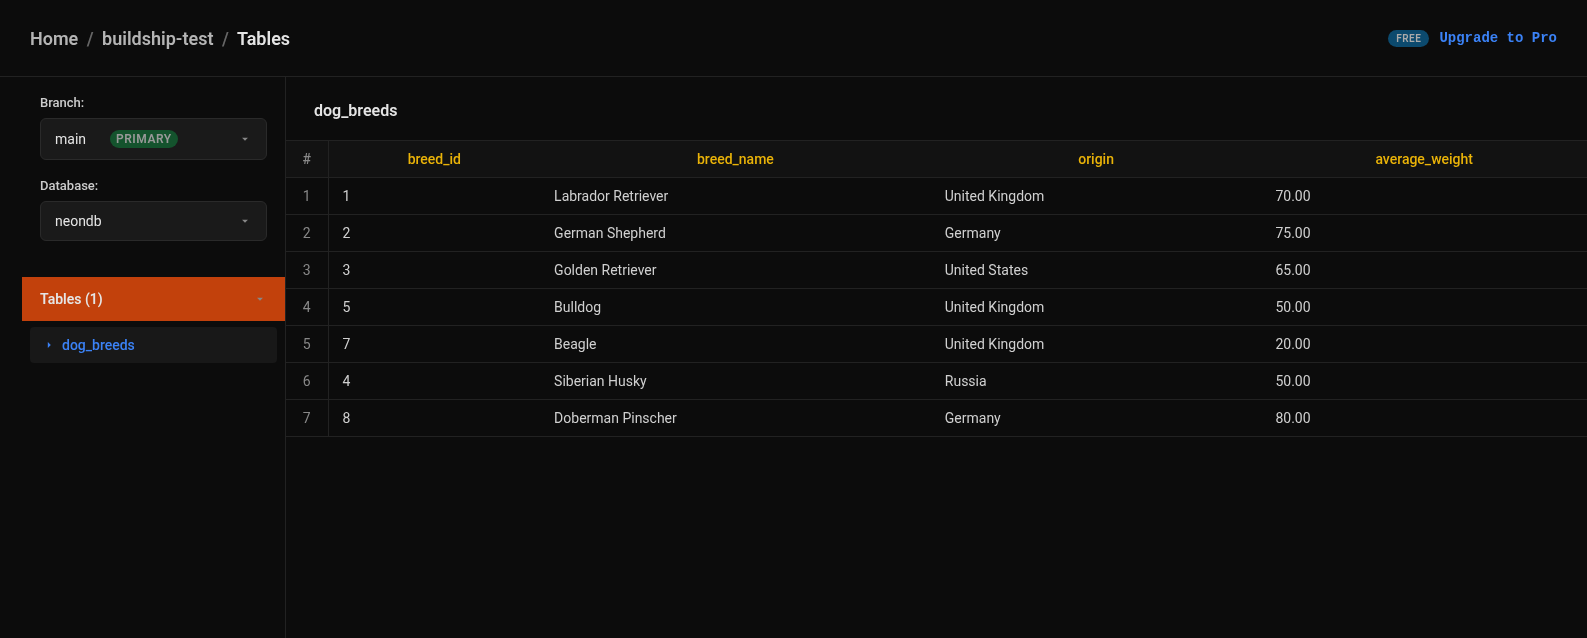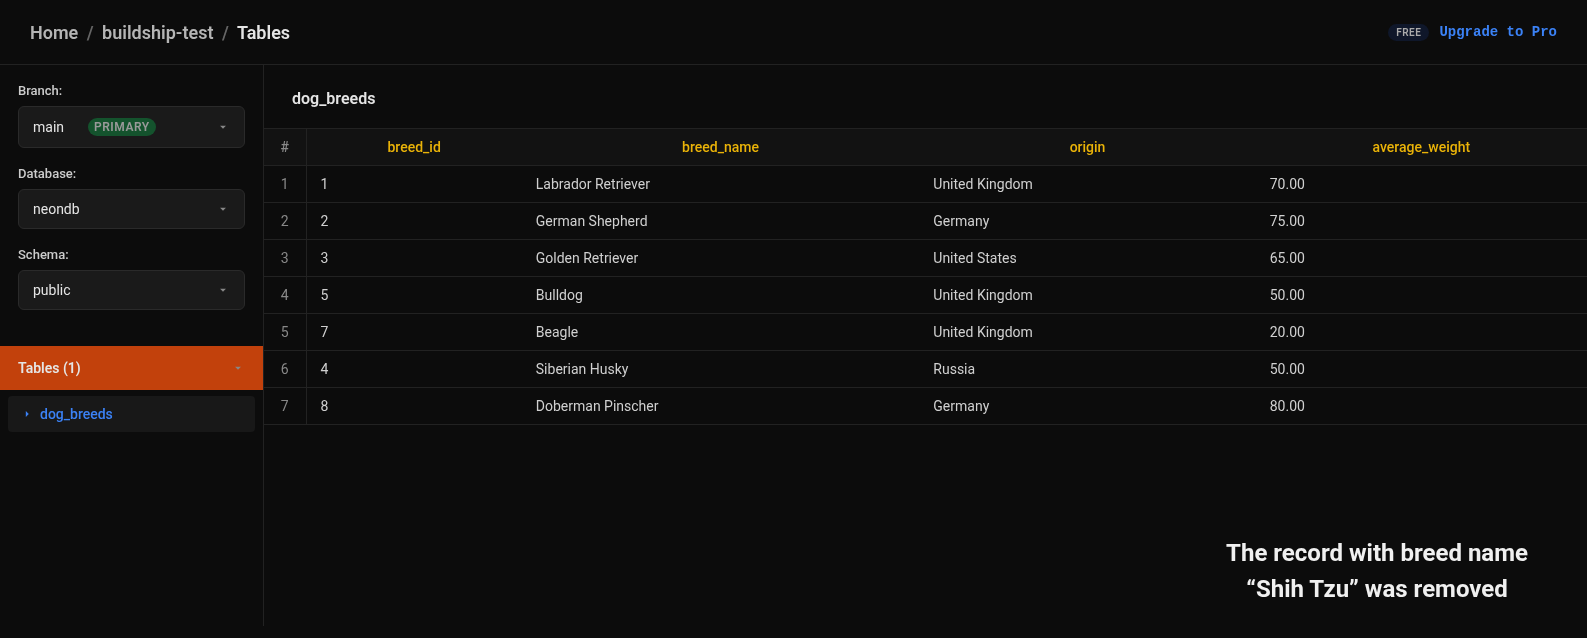--- a/index.html
+++ b/index.html
@@ -10,32 +10,32 @@
     width: 1587px;
     height: 638px;
     overflow: hidden;
   }
   .topbar {
     display: flex;
     align-items: center;
     justify-content: space-between;
     padding: 20px 30px;
     border-bottom: 1px solid #222;
-    height: 65px;
+    height: 77px;
   }
   .breadcrumb {
     font-size: 18px;
     font-weight: 600;
     color: #b5b5b5;
   }
   .breadcrumb .sep { color: #666; margin: 0 4px; }
   .breadcrumb .last { color: #e5e5e5; }
   .topbar-right { display: flex; align-items: center; gap: 10px; }
   .badge-free {
-    background: #0f172a;
+    background: #0c4a6e;
     color: #aaa;
     font-size: 10px;
     font-weight: 600;
     letter-spacing: 0.5px;
     padding: 3px 8px;
     border-radius: 10px;
   }
   .upgrade-link {
     color: #3b82f6;
     font-size: 14px;
@@ -43,20 +43,21 @@
     text-decoration: none;
     font-family: Liberation Mono, monospace;
   }
   .main { display: flex; height: calc(100% - 77px); }
   .sidebar {
     width: 264px;
     border-right: 1px solid #222;
     padding: 18px 0 0 0;
     display: flex;
     flex-direction: column;
+    margin-left: 22px;
   }
   .sidebar-section { padding: 0 18px 18px 18px; }
   .field-label {
     font-size: 13px;
     color: #ccc;
     margin-bottom: 8px;
     font-weight: 500;
   }
   .select-box {
     background: #1a1a1a;
@@ -192,31 +193,20 @@
       <div class="select-box">
         <span>neondb</span>
         <span class="chevron">
           <svg viewBox="0 0 24 24" width="14" height="14">
               <path d="M7 10l5 5 5-5z"></path>
             </svg>
         </span>
       </div>
     </div>
 
-    <div class="sidebar-section">
-      <div class="field-label">Schema:</div>
-      <div class="select-box">
-        <span>public</span>
-        <span class="chevron">
-          <svg viewBox="0 0 24 24" width="14" height="14">
-              <path d="M7 10l5 5 5-5z"></path>
-            </svg>
-        </span>
-      </div>
-    </div>
 
     <div class="tables-header">
       <span>Tables (1)</span>
       <span class="chevron">
         <svg viewBox="0 0 24 24" width="16" height="16">
             <path d="M7 10l5 5 5-5z"></path>
           </svg>
       </span>
     </div>
 
@@ -289,15 +279,14 @@
           <tr>
             <td class="rownum-cell">7</td>
             <td>8</td>
             <td>Doberman Pinscher</td>
             <td>Germany</td>
             <td>80.00</td>
           </tr>
         </tbody>
     </table>
 
-    <div class="annotation">The record with breed name “Shih Tzu” was removed</div>
   </div>
 </div>
 
 </body></html>

